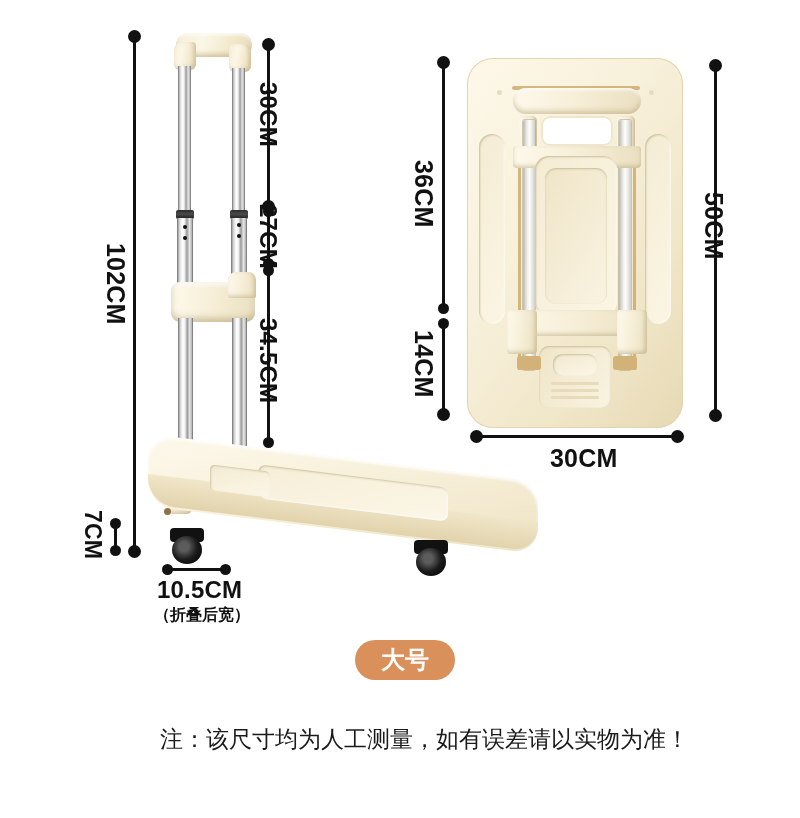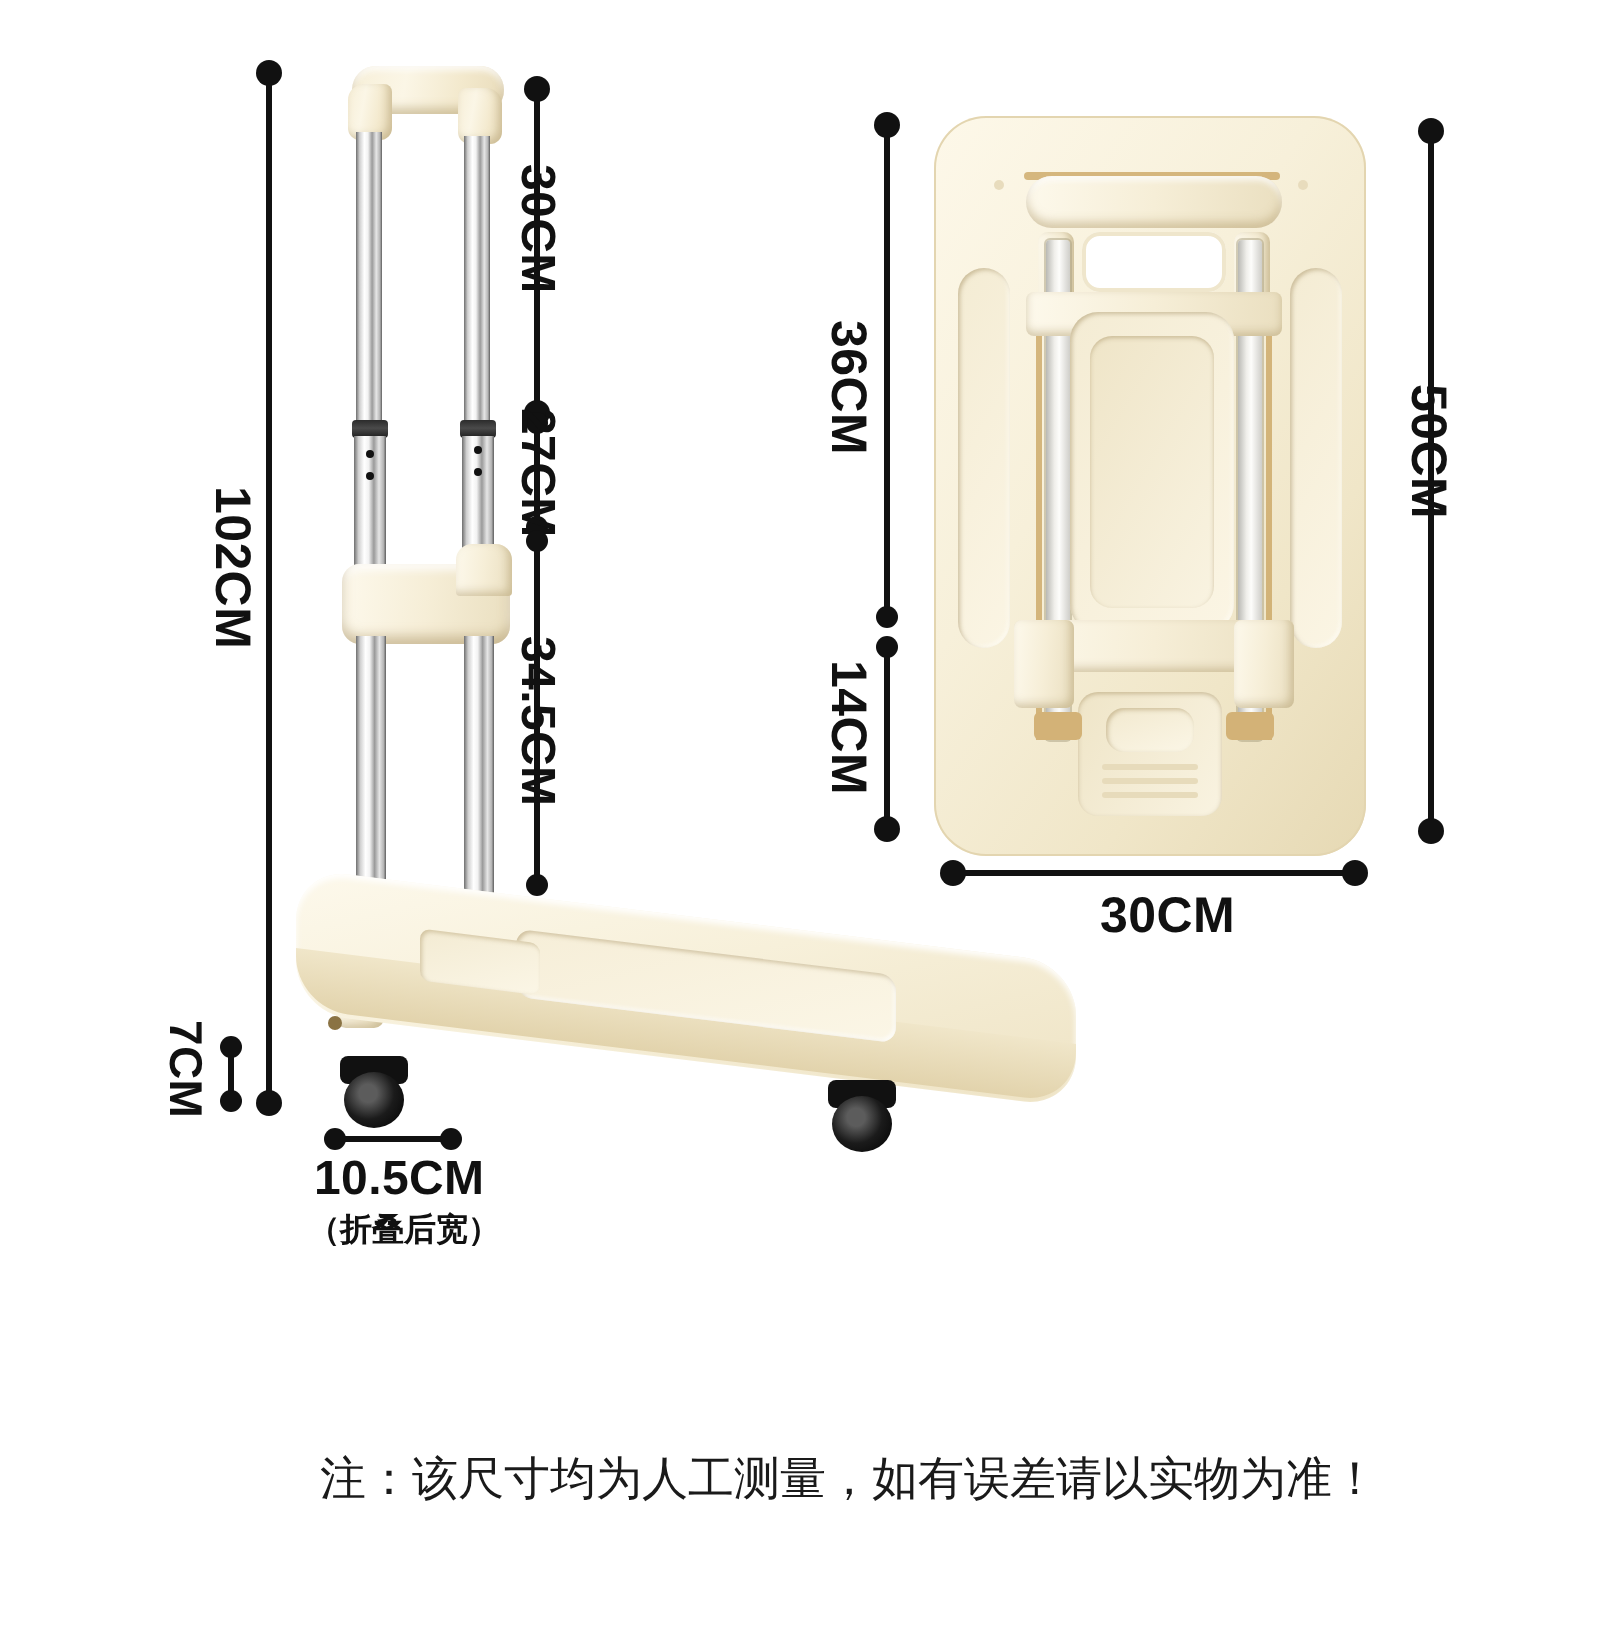--- a/index.html
+++ b/index.html
@@ -225,16 +225,19 @@
   <div class="dot" style="left:709px;top:59px;"></div>
   <div class="dimline v" style="left:714px;top:65px;height:350px;"></div>
   <div class="dot" style="left:709px;top:409px;"></div>
   <div class="dimlabel rot" style="left:726px;top:192px;font-size:25px;">50CM</div>
 
   <div class="dot" style="left:470px;top:430px;"></div>
   <div class="dimline h" style="left:476px;top:435px;width:200px;"></div>
   <div class="dot" style="left:671px;top:430px;"></div>
   <div class="dimlabel" style="left:550px;top:446px;font-size:25px;">30CM</div>
 
+  <div id="badge" style="left:355px;top:640px;width:100px;height:40px;background:#d9905a;font-size:24px;">
+    <span>大号</span>
+  </div>
 
   <div id="footnote" style="left:160px;top:724px;font-size:23px;text-align:right;">注：该尺寸均为人工测量，如有误差请以实物为准！</div>
 
 </div>
 
 </body></html>

